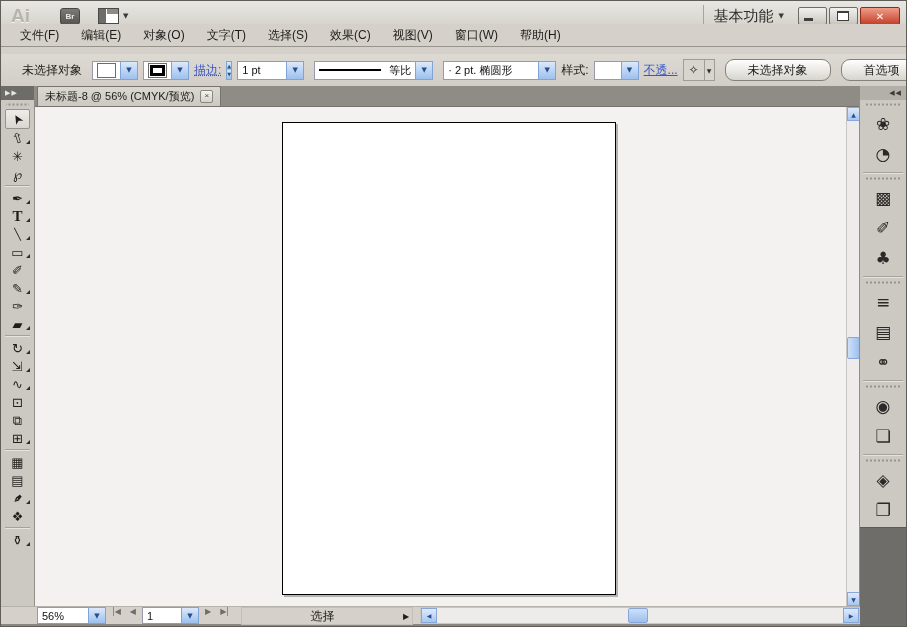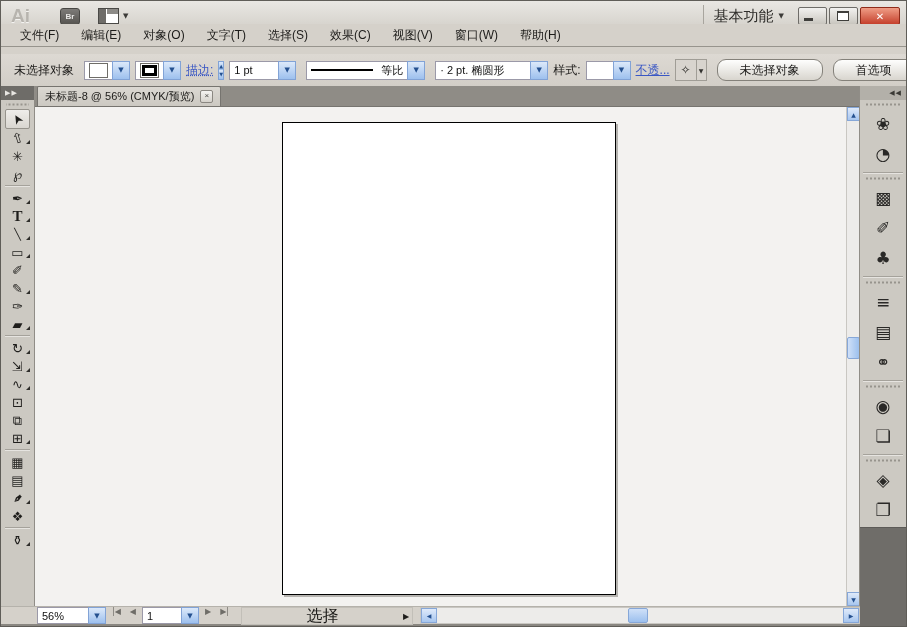--- a/index.html
+++ b/index.html
@@ -38,21 +38,21 @@
     color:#fff;font-size:10px;font-weight:bold;display:flex;align-items:center;justify-content:center;}
 
   
   .menubar{position:absolute;left:0;top:23px;right:0;height:22px;background:#d5d1ca;
     border-bottom:1px solid #97948d;display:flex;align-items:center;padding-left:8px;}
   .menu-item{font-size:12px;color:#1d1c1a;padding:2px 11px;}
 
   
   .controlbar{position:absolute;left:0;top:53px;right:0;height:32px;
     background:linear-gradient(#ddd9d3,#d2cec7);border-bottom:1px solid #8a8780;
-    display:flex;align-items:center;gap:5px;padding:0 4px;}
+    display:flex;align-items:center;gap:5px;padding:0 12px;}
   .vgrip{width:5px;height:22px;margin:0 2px;
     background-image:radial-gradient(circle,#97948d 1px,rgba(0,0,0,0) 1.2px);
     background-size:4px 4px;}
   .cb-label{font-size:12px;color:#1d1c1a;white-space:nowrap;}
   .cb-link{font-size:12px;color:#3a57c4;text-decoration:underline dotted;white-space:nowrap;}
   .combo{display:flex;height:19px;align-items:stretch;}
   .combo .field{background:#fff;border:1px solid #9b99a8;border-right:none;
     font-size:11px;display:flex;align-items:center;padding:0 4px;color:#111;white-space:nowrap;}
   .combo .arrowbtn{width:16px;background:linear-gradient(#dcE9fa,#9dc0ee);
     border:1px solid #82a3d6;color:#24508f;font-size:7px;
@@ -127,21 +127,21 @@
   .dock-divider{height:1px;background:#a5a29b;border-bottom:1px solid #e6e4e0;margin:1px 3px;}
   .dock-filler{flex:1;background:#6f6d69;border-top:1px solid #5c5a57;}
 
   
   .statusbar{position:absolute;left:0;right:46px;bottom:0;height:20px;background:#d5d1ca;
     border-top:1px solid #b5b2ab;border-bottom:2px solid #8a8781;
     display:flex;align-items:flex-start;box-sizing:border-box;padding-left:36px;gap:3px;}
   .navbtn{font-size:8px;color:#6f6d68;padding:0 3px;}
   .status-field{width:170px;height:16px;display:flex;align-items:center;
     border:1px solid #c2bfb8;background:#d5d1ca;margin-left:6px;}
-  .status-field .txt{flex:1;text-align:center;font-size:16px;color:#1d1c1a;font-family:Liberation Serif, serif;}
+  .status-field .txt{flex:1;text-align:center;font-size:12px;color:#1d1c1a;font-family:Liberation Serif, serif;}
   .status-field .fly{font-size:8px;color:#1d1c1a;padding-right:3px;}
   .hscroll{flex:1;height:15px;margin-left:4px;position:relative;background:#edecea;
     border:1px solid #c9c7c2;display:flex;align-items:stretch;}
   .hscroll .larrow,.hscroll .rarrow{width:14px;background:linear-gradient(#dfeafa,#a7c6ef);
     border:1px solid #86a7d8;color:#24508f;font-size:6px;display:flex;align-items:center;justify-content:center;}
   .hscroll .track{flex:1;position:relative;}
   .hscroll .thumb{position:absolute;left:47%;top:0;height:100%;width:20px;
     background:linear-gradient(#cfe0f8,#9cc0ee);border:1px solid #86a7d8;box-sizing:border-box;border-radius:2px;}
 </style>
 </head>

